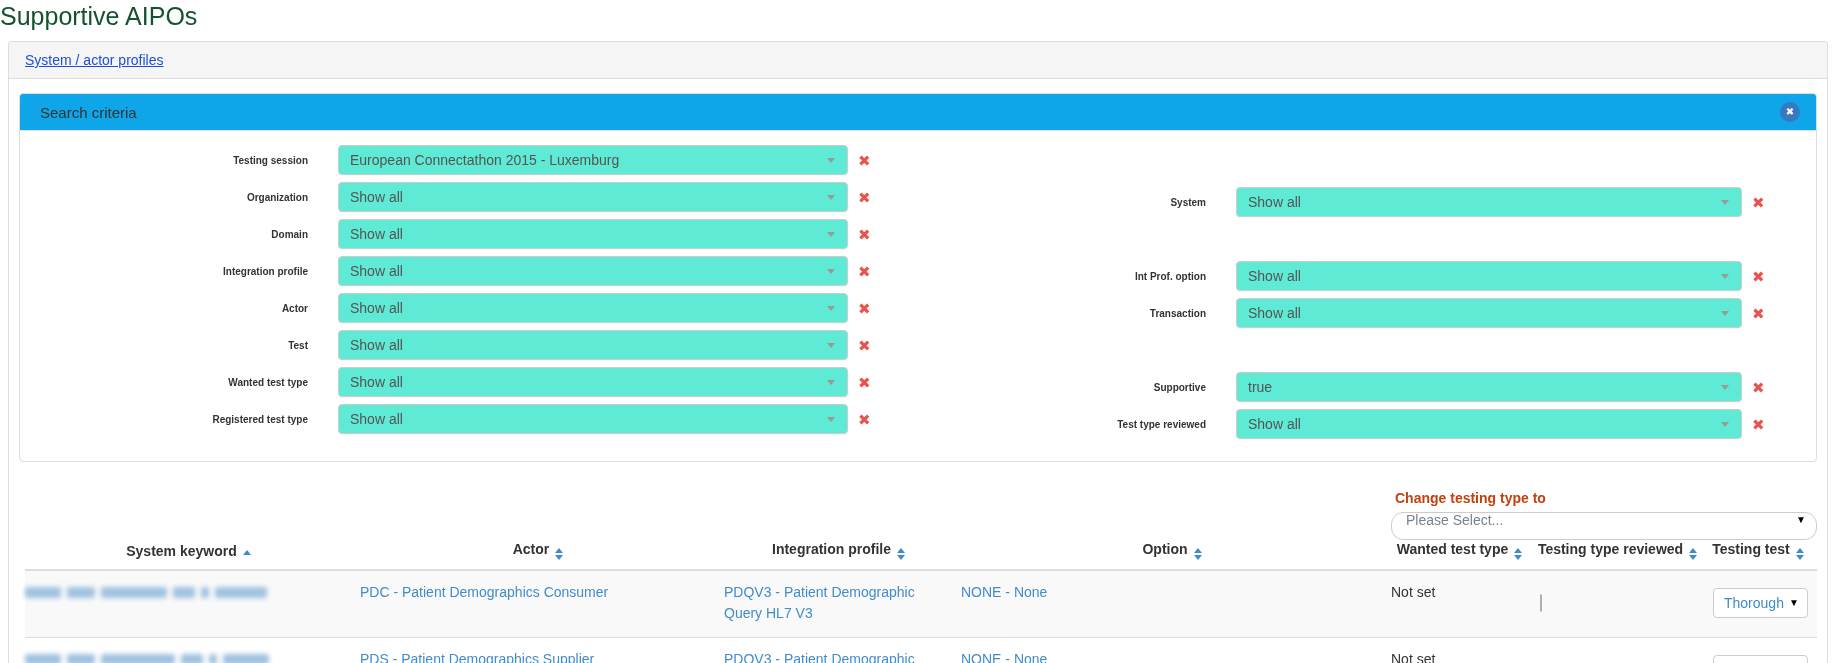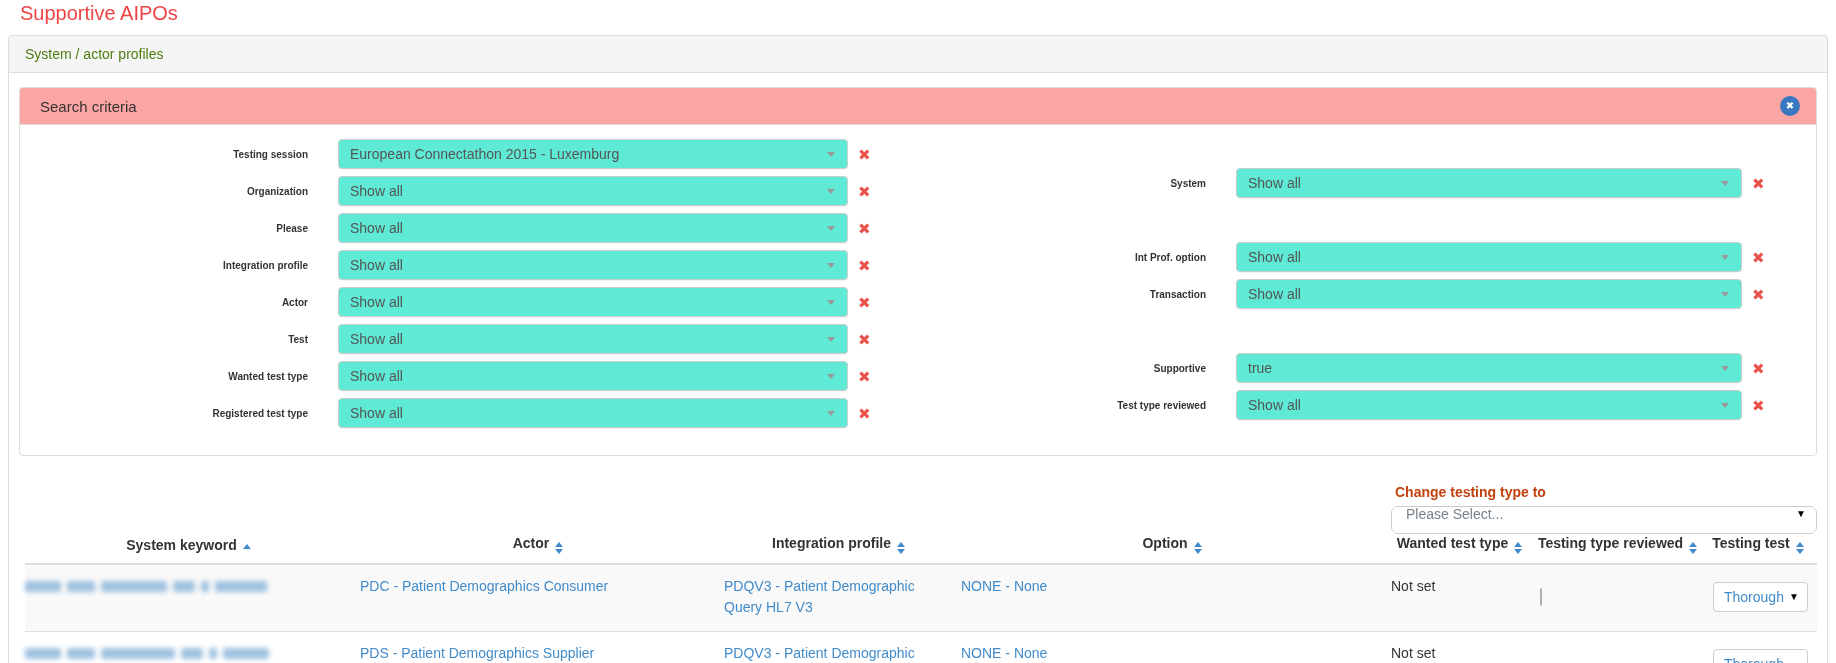--- a/index.html
+++ b/index.html
@@ -4,53 +4,53 @@
 <style>
   * { box-sizing: border-box; }
   html, body { margin: 0; padding: 0; }
   body {
     width: 1836px; height: 663px; overflow: hidden;
     background: #fff;
     font-family: "Liberation Sans", "DejaVu Sans", sans-serif;
     font-size: 14px; color: #333;
   }
   h1.page-title {
-    margin: 2px 0 10px 20px;
-    font-size: 20px; font-weight: 500; color: #ef4444;
+    margin: 2px 0 10px 0;
+    font-size: 25px; font-weight: 500; color: #14532d;
   }
   
   .outer-panel {
     margin: 0 8px; border: 1px solid #ddd; border-radius: 4px 4px 0 0;
     border-bottom: none;
   }
   .outer-panel-heading {
     background: #f5f5f5; border-bottom: 1px solid #ddd;
     border-radius: 3px 3px 0 0;
-    padding: 10px 16px; font-size: 14px; color: #4d7c0f;
+    padding: 10px 16px; font-size: 14px; color: #1d4ed8; text-decoration: underline;
   }
   .outer-panel-body { padding: 14px 10px 0 10px; }
 
   
   .search-panel { border: 1px solid #ddd; border-radius: 4px; }
   .search-heading {
-    background: #fca5a5; border-bottom: 1px solid #ddd;
+    background: #0ea5e9; border-bottom: 1px solid #ddd;
     border-radius: 3px 3px 0 0;
     padding: 8px 16px 8px 20px; font-size: 15px;
     display: flex; align-items: center; justify-content: space-between;
   }
   .close-circle {
     width: 20px; height: 20px; border-radius: 50%;
     background: #3878c0; color: #fff;
     display: flex; align-items: center; justify-content: center;
     font-size: 10px; font-weight: bold; cursor: pointer; line-height: 1;
   }
   .search-body { position: relative; padding: 14px 10px 26px 10px; height: 330px; }
   .fcol { }
   .col-left { margin-left: 0; }
-  .col-right { position: absolute; left: 1022px; top: 6px; }
+  .col-right { position: absolute; left: 1022px; top: 19px; }
   .frow { display: flex; align-items: center; height: 30px; margin-bottom: 7px; }
   .flabel {
     width: 278px; text-align: right; margin-right: 30px;
     font-weight: bold; font-size: 10px; color: #333; flex: none;
   }
   .col-right .flabel { width: 164px; }
   .chosen {
     width: 510px; height: 30px; background: #5eead4;
     border: 1px solid #ccc; border-radius: 4px;
     display: flex; align-items: center; padding: 0 12px 0 11px;
@@ -67,21 +67,21 @@
   .clear-x {
     margin-left: 10px; color: #e9534c; font-weight: bold; font-size: 15px;
     cursor: pointer; line-height: 1; flex: none;
   }
 
   
   .change-area { position: relative; height: 76px; }
   .change-box { position: absolute; left: 1372px; top: 12px; width: 426px; }
   .change-label { font-weight: bold; color: #c2410c; margin: 16px 0 6px 4px; }
   .native-select {
-    height: 28px; border: 1px solid #ccc; border-radius: 7px; background: #fff;
+    height: 28px; border: 1px solid #ccc; border-radius: 12px; background: #fff;
     display: flex; align-items: center; justify-content: space-between;
     padding: 0 10px 12px 14px; color: #76838f; cursor: pointer;
   }
   .nat-caret { color: #000; font-size: 10px; line-height: 1; }
 
   
   table.results {
     border-collapse: collapse; table-layout: fixed;
     width: 1792px; margin-left: 6px; font-size: 14px; color: #333;
   }
@@ -146,21 +146,21 @@
           </div>
           <div class="frow">
             <span class="flabel">Organization</span>
             <div class="chosen">
               <span class="chosen-text">Show all</span>
               <span class="caret-tri"></span>
             </div>
             <span class="clear-x">✖</span>
           </div>
           <div class="frow">
-            <span class="flabel">Please</span>
+            <span class="flabel">Domain</span>
             <div class="chosen">
               <span class="chosen-text">Show all</span>
               <span class="caret-tri"></span>
             </div>
             <span class="clear-x">✖</span>
           </div>
           <div class="frow">
             <span class="flabel">Integration profile</span>
             <div class="chosen">
               <span class="chosen-text">Show all</span>

